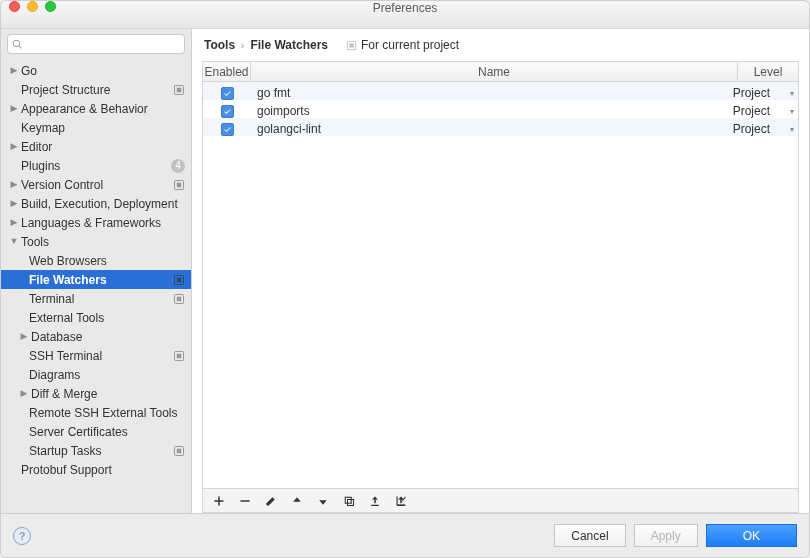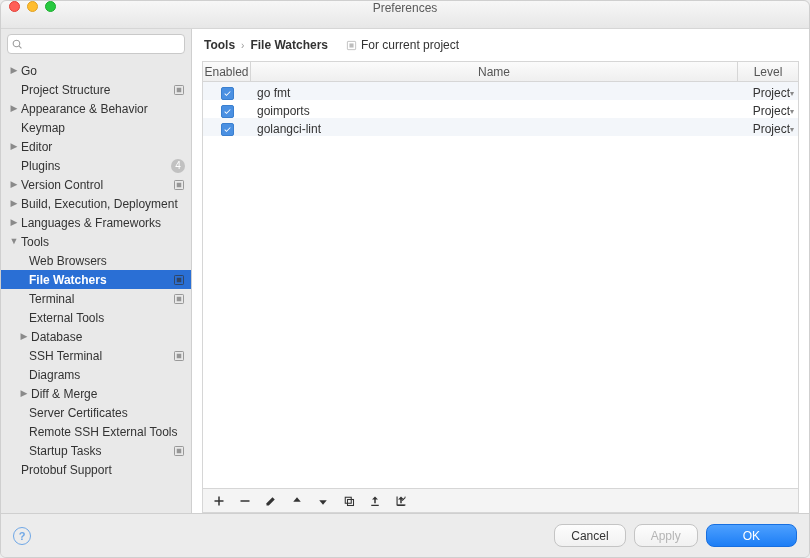--- a/index.html
+++ b/index.html
@@ -40,32 +40,32 @@
 .th{display:flex;align-items:center;justify-content:center;font-size:12px;color:#555;border-right:1px solid #d6d6d6}
 .th.en{width:48px}
 .th.nm{flex:1}
 .th.lv{width:60px;border-right:none}
 .tbody{flex:1;overflow:auto;background:#fff}
 .tr{display:flex;height:18px;align-items:flex-end}
 .tr:nth-child(odd){background:#f3f6fa}
 .tr:nth-child(even){background:#fff}
 .td.en{width:48px;display:flex;justify-content:center;align-items:center}
 .td.nm{flex:1;padding-left:6px}
-.td.lv{width:60px;display:flex;align-items:center;justify-content:flex-end;padding-right:4px;gap:0;color:#444}
+.td.lv{width:60px;display:flex;align-items:center;justify-content:flex-end;padding-right:4px;gap:20px;color:#444}
 .td.lv .lvarrow{color:#888;font-size:8px}
 .chk{width:13px;height:13px;background:#4a90e2;border:1px solid #3a7fcf;border-radius:2px;display:flex;align-items:center;justify-content:center}
 .chk svg{width:9px;height:9px;fill:#fff}
 .toolbar{height:24px;background:#f4f4f4;border-top:1px solid #d6d6d6;display:flex;align-items:center;gap:10px;padding:0 8px}
 .toolbar .tbtn{width:16px;height:16px;display:flex;align-items:center;justify-content:center;color:#777}
 .toolbar .tbtn.dis{color:#c4c4c4}
 .toolbar .tbtn svg{width:12px;height:12px;fill:currentColor}
 .footer{height:44px;border-top:1px solid #cfcfcf;background:#ececec;display:flex;align-items:center;padding:0 12px}
 .help{width:18px;height:18px;border:1.4px solid #6fa7e6;border-radius:50%;color:#6fa7e6;display:flex;align-items:center;justify-content:center;font-size:11px;font-weight:700;cursor:pointer}
 .footer .spacer{flex:1}
-.btn{height:23px;padding:0 16px;border:1px solid #c4c4c4;border-radius:8px;background:linear-gradient(#fdfdfd,#f1f1f1);margin-left:8px;cursor:pointer}
+.btn{height:23px;padding:0 16px;border:1px solid #c4c4c4;border-radius:0;background:linear-gradient(#fdfdfd,#f1f1f1);margin-left:8px;cursor:pointer}
 .btn.dis{color:#b5b5b5}
 .btn.primary{background:linear-gradient(#4da0ff,#1d7ef5);border-color:#176fe0;color:#fff;padding:0 36px}
 .sq svg{width:12px;height:12px;fill:currentColor;color:#8a8a8a}
 .row.selected .sq svg{color:#e8f0fb}
 </style>
 </head>
 <body>
 
 <div class="titlebar">
   <div class="traffic">
@@ -168,24 +168,24 @@
             </svg></span>
         </div>
         <div class="row sub">
           <span class="label">Diagrams</span>
         </div>
         <div class="row sub subarrow">
           <span class="arrow">▶</span>
           <span class="label">Diff &amp; Merge</span>
         </div>
         <div class="row sub">
+          <span class="label">Remote SSH External Tools</span>
+        </div>
+        <div class="row sub">
           <span class="label">Server Certificates</span>
-        </div>
-        <div class="row sub">
-          <span class="label">Remote SSH External Tools</span>
         </div>
         <div class="row sub">
           <span class="label">Startup Tasks</span>
           <span class="sq"><svg viewBox="0 0 16 16">
               <rect x="2" y="2" width="12" height="12" rx="1" fill="none" stroke="currentColor" stroke-width="1.3"></rect>
               <rect x="5" y="5" width="6" height="6" fill="currentColor"></rect>
             </svg></span>
         </div>
         <div class="row bold">
           <span class="arrow"></span>

